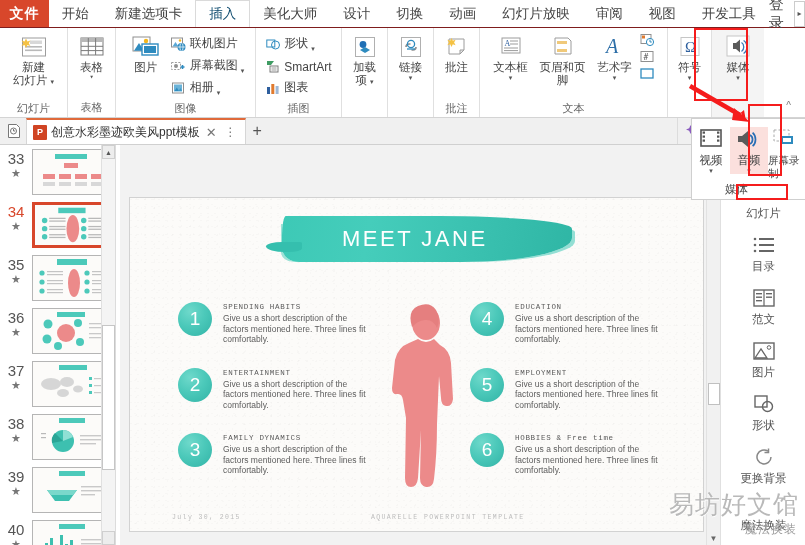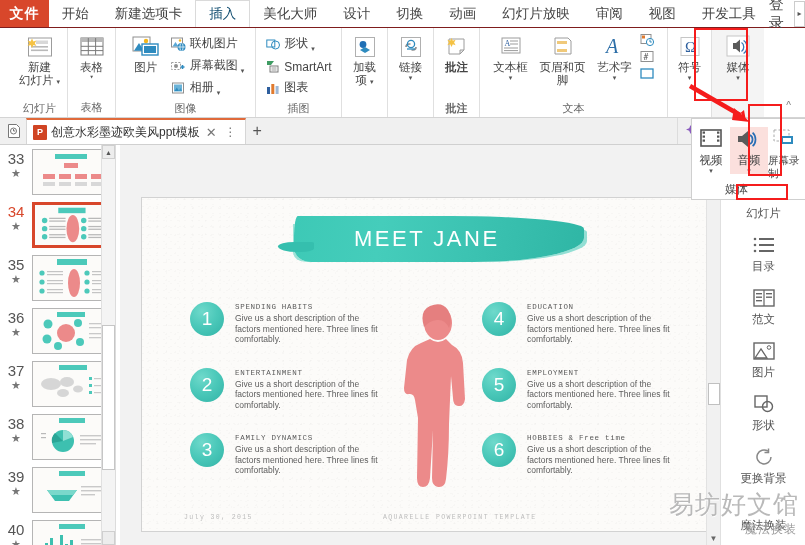--- a/index.html
+++ b/index.html
@@ -151,21 +151,20 @@
 
   
   .canvaswrap {
     position:absolute; top:145px; left:120px; width:600px; height:400px;
     background:#f2f2f2;
   }
   .slide {
     position:absolute; top:52px; left:9px; width:575px; height:335px;
     background:#fcfbf9; border:1px solid #d2d2d2;
     overflow:hidden;
-    margin-left:12px;
   }
   .paper-tex {
     position:absolute; inset:0;
     background-image:
       radial-gradient(circle at 12% 22%, rgba(0,0,0,.018) 0 1px, transparent 1px),
       radial-gradient(circle at 45% 60%, rgba(0,0,0,.015) 0 1px, transparent 1px),
       radial-gradient(circle at 72% 15%, rgba(0,0,0,.02) 0 1px, transparent 1px),
       radial-gradient(circle at 88% 78%, rgba(0,0,0,.015) 0 1px, transparent 1px);
     background-size:7px 7px, 11px 11px, 9px 9px, 13px 13px;
   }
@@ -279,21 +278,21 @@
     <div class="menu-item">视图</div>
     <div class="menu-item">开发工具</div>
     <div class="menu-right">
       <span class="login-chip">登录</span>
       <span class="login-arrow">▸</span>
     </div>
   </div>
 
   <div class="ribbon">
 
-    <div class="rgroup" style="width:56px;margin-left:12px;">
+    <div class="rgroup" style="width:68px;">
       <div class="rgroup-body">
         <div class="bigbtn" style="width:48px;">
           <span class="ic">
             <svg width="26" height="24" viewBox="0 0 26 24">
                 <rect x="1.5" y="3" width="23" height="18" fill="#fff" stroke="#9c9c9c"></rect>
                 <rect x="4" y="11" width="17" height="1.6" fill="#b9b9b9"></rect>
                 <rect x="4" y="14.5" width="17" height="1.6" fill="#b9b9b9"></rect>
                 <rect x="9" y="5.5" width="12" height="3.5" fill="#d8d8d8"></rect>
                 <path d="M5 3.5 l1.4 3 3-1 -1.6 2.8 1.6 2.8 -3-1 -1.4 3 -1.4-3 -3 1 1.6-2.8 -1.6-2.8 3 1z" fill="#f5c244"></path>
               </svg>
@@ -448,21 +447,21 @@
                 <line x1="9" y1="14" x2="17" y2="14" stroke="#2e8bbf" stroke-width="1.3"></line>
               </svg>
           </span>
           <span>链接</span>
           <span class="caret">▾</span>
         </div>
       </div>
       <div class="rgroup-label"></div>
     </div>
 
-    <div class="rgroup" style="width:46px;font-weight:bold;">
+    <div class="rgroup" style="width:46px;">
       <div class="rgroup-body">
         <div class="bigbtn" style="width:38px;">
           <span class="ic">
             <svg width="26" height="24" viewBox="0 0 26 24">
                 <path d="M5 4 h15 v11 l-4 4 h-11 z" fill="#fff" stroke="#9c9c9c"></path>
                 <path d="M20 15 l-4 4 v-4 z" fill="#e8e8e8" stroke="#9c9c9c"></path>
                 <path d="M5.5 3 l1.3 2.8 2.8-1 -1.5 2.7 1.5 2.7 -2.8-1 -1.3 2.8 -1.3-2.8 -2.8 1 1.5-2.7 -1.5-2.7 2.8 1z" fill="#f5c244" transform="translate(2,0)"></path>
               </svg>
           </span>
           <span>批注</span>

